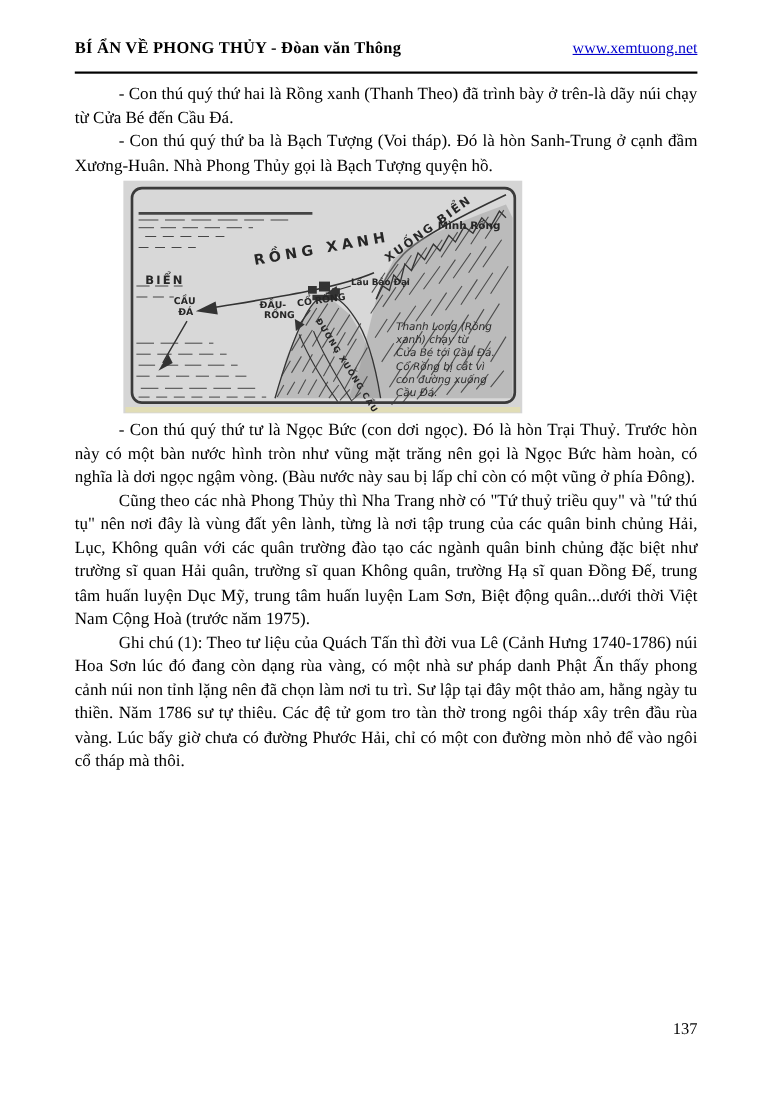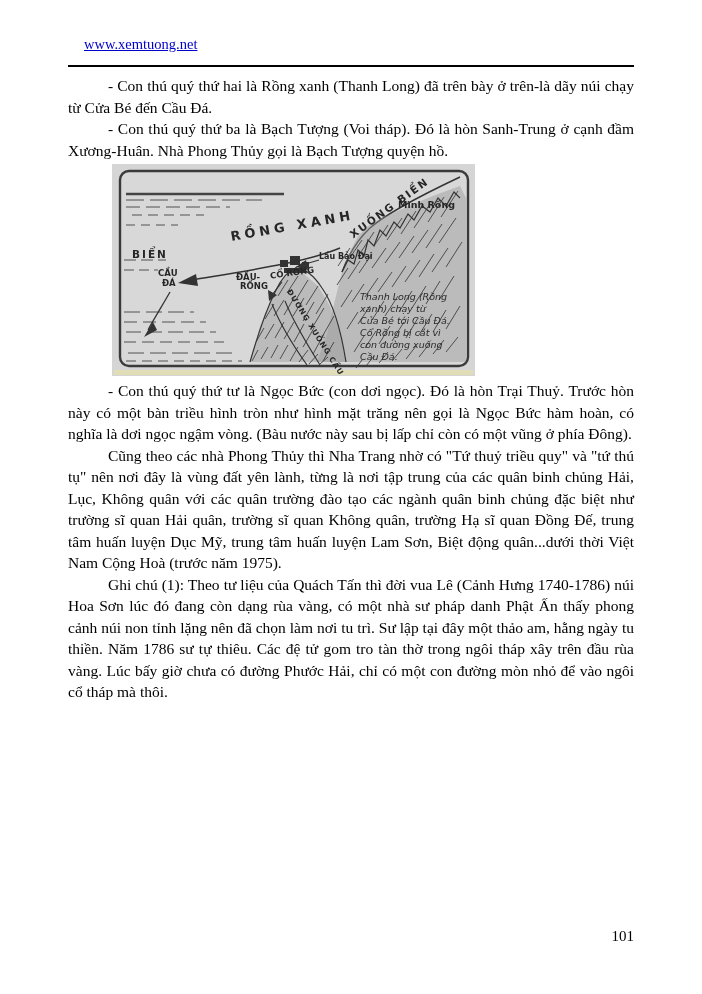--- a/index.html
+++ b/index.html
@@ -19,25 +19,26 @@
   .map-caps{font-family:"DejaVu Sans",sans-serif;font-weight:bold;fill:#262626;}
   .map-hand{font-family:"DejaVu Sans",sans-serif;font-style:italic;fill:#2a2a2a;}
 </style>
 </head>
 <body>
 
 <div class="page">
   <div class="content">
 
     <div class="header-row">
+      <span class="doc-title">BÍ ẨN VỀ PHONG THỦY  - Đòan văn Thông</span>
       <span class="header-link">www.xemtuong.net</span>
     </div>
 
     <div class="body-text">
-      <p class="first">- Con thú quý thứ hai là Rồng xanh (Thanh Long) đã trên bày ở trên-là dãy núi chạy từ Cửa Bé đến Cầu Đá.</p>
+      <p class="first">- Con thú quý thứ hai là Rồng xanh (Thanh Theo) đã trình bày ở trên-là dãy núi chạy từ Cửa Bé đến Cầu Đá.</p>
       <p>- Con thú quý thứ ba là Bạch Tượng (Voi tháp). Đó là hòn Sanh-Trung ở cạnh đầm Xương-Huân. Nhà Phong Thủy gọi là Bạch Tượng quyện hồ.</p>
 
       <div class="figure-wrap">
         <svg width="363" height="212" viewBox="0 0 363 212" xmlns="http://www.w3.org/2000/svg">
 
           <rect x="0" y="0" width="363" height="212" fill="#d5d5d5"></rect>
           <rect x="2" y="206" width="359" height="5" fill="#e3dfae" opacity="0.8"></rect>
 
           <rect x="8" y="7" width="348" height="195" rx="9" fill="#d8d8d8" stroke="#3a3a3a" stroke-width="2.4"></rect>
 
@@ -131,20 +132,20 @@
             <text class="map-hand" x="248" y="136" font-size="9.5">Thanh Long (Rồng</text>
             <text class="map-hand" x="248" y="148" font-size="9.5">xanh) chạy từ</text>
             <text class="map-hand" x="248" y="160" font-size="9.5">Cửa Bé tới Cầu Đá.</text>
             <text class="map-hand" x="248" y="172" font-size="9.5">Cổ Rồng bị cắt vì</text>
             <text class="map-hand" x="248" y="184" font-size="9.5">con đường xuống</text>
             <text class="map-hand" x="248" y="196" font-size="9.5">Cầu Đá.</text>
           </g>
         </svg>
       </div>
 
-      <p>- Con thú quý thứ tư là Ngọc Bức (con dơi ngọc). Đó là hòn Trại Thuỷ. Trước hòn này có một bàn triều hình tròn như hình mặt trăng nên gọi là Ngọc Bức hàm hoàn, có nghĩa là dơi ngọc ngậm vòng. (Bàu nước này sau bị lấp chỉ còn có một vũng ở phía Đông).</p>
+      <p>- Con thú quý thứ tư là Ngọc Bức (con dơi ngọc). Đó là hòn Trại Thuỷ. Trước hòn này có một bàn nước hình tròn như vũng mặt trăng nên gọi là Ngọc Bức hàm hoàn, có nghĩa là dơi ngọc ngậm vòng. (Bàu nước này sau bị lấp chỉ còn có một vũng ở phía Đông).</p>
       <p>Cũng theo các nhà Phong Thủy thì Nha Trang nhờ có "Tứ thuỷ triều quy" và "tứ thú tụ" nên nơi đây là vùng đất yên lành, từng là nơi tập trung của các quân binh chủng Hải, Lục, Không quân với các quân trường đào tạo các ngành quân binh chủng đặc biệt như trường sĩ quan Hải quân, trường sĩ quan Không quân, trường Hạ sĩ quan Đồng Đế, trung tâm huấn luyện Dục Mỹ, trung tâm huấn luyện Lam Sơn, Biệt động quân...dưới thời Việt Nam Cộng Hoà (trước năm 1975).</p>
       <p>Ghi chú (1): Theo tư liệu của Quách Tấn thì đời vua Lê (Cảnh Hưng 1740-1786) núi Hoa Sơn lúc đó đang còn dạng rùa vàng, có một nhà sư pháp danh Phật Ấn thấy phong cảnh núi non tỉnh lặng nên đã chọn làm nơi tu trì. Sư lập tại đây một thảo am, hằng ngày tu thiền. Năm 1786 sư tự thiêu. Các đệ tử gom tro tàn thờ trong ngôi tháp xây trên đầu rùa vàng. Lúc bấy giờ chưa có đường Phước Hải, chỉ có một con đường mòn nhỏ để vào ngôi cổ tháp mà thôi.</p>
     </div>
   </div>
 
-  <div class="page-number">101</div>
+  <div class="page-number">137</div>
 </div>
 
 </body></html>

